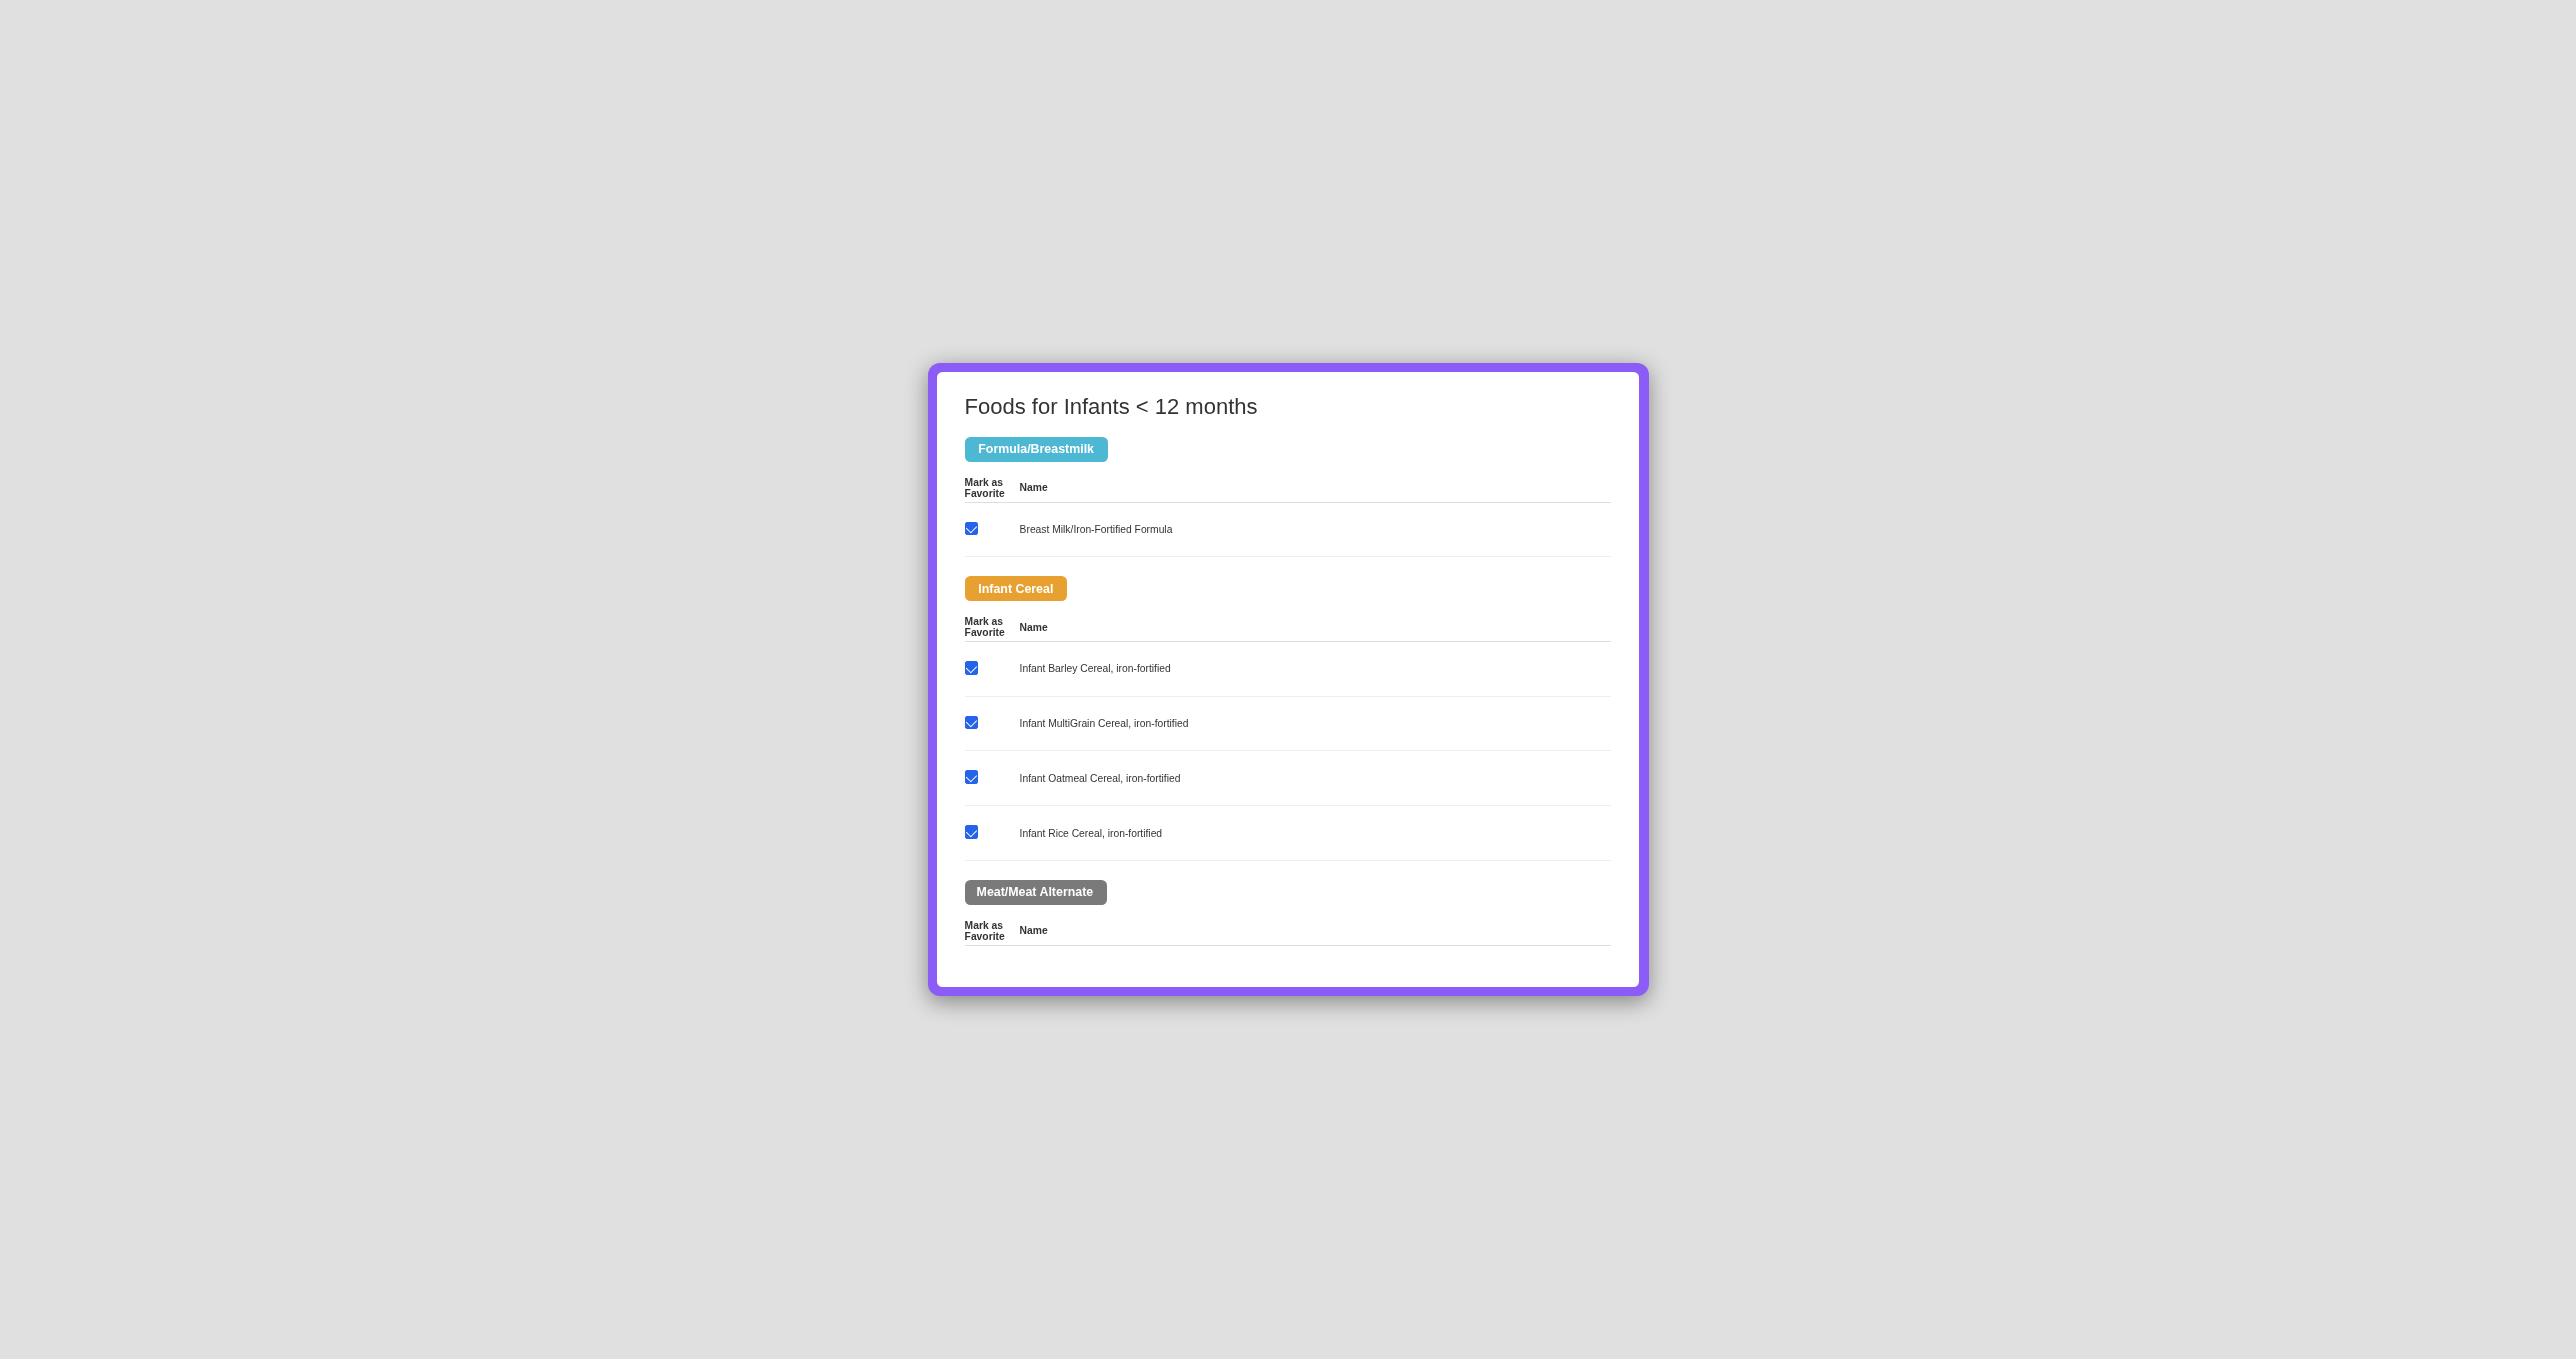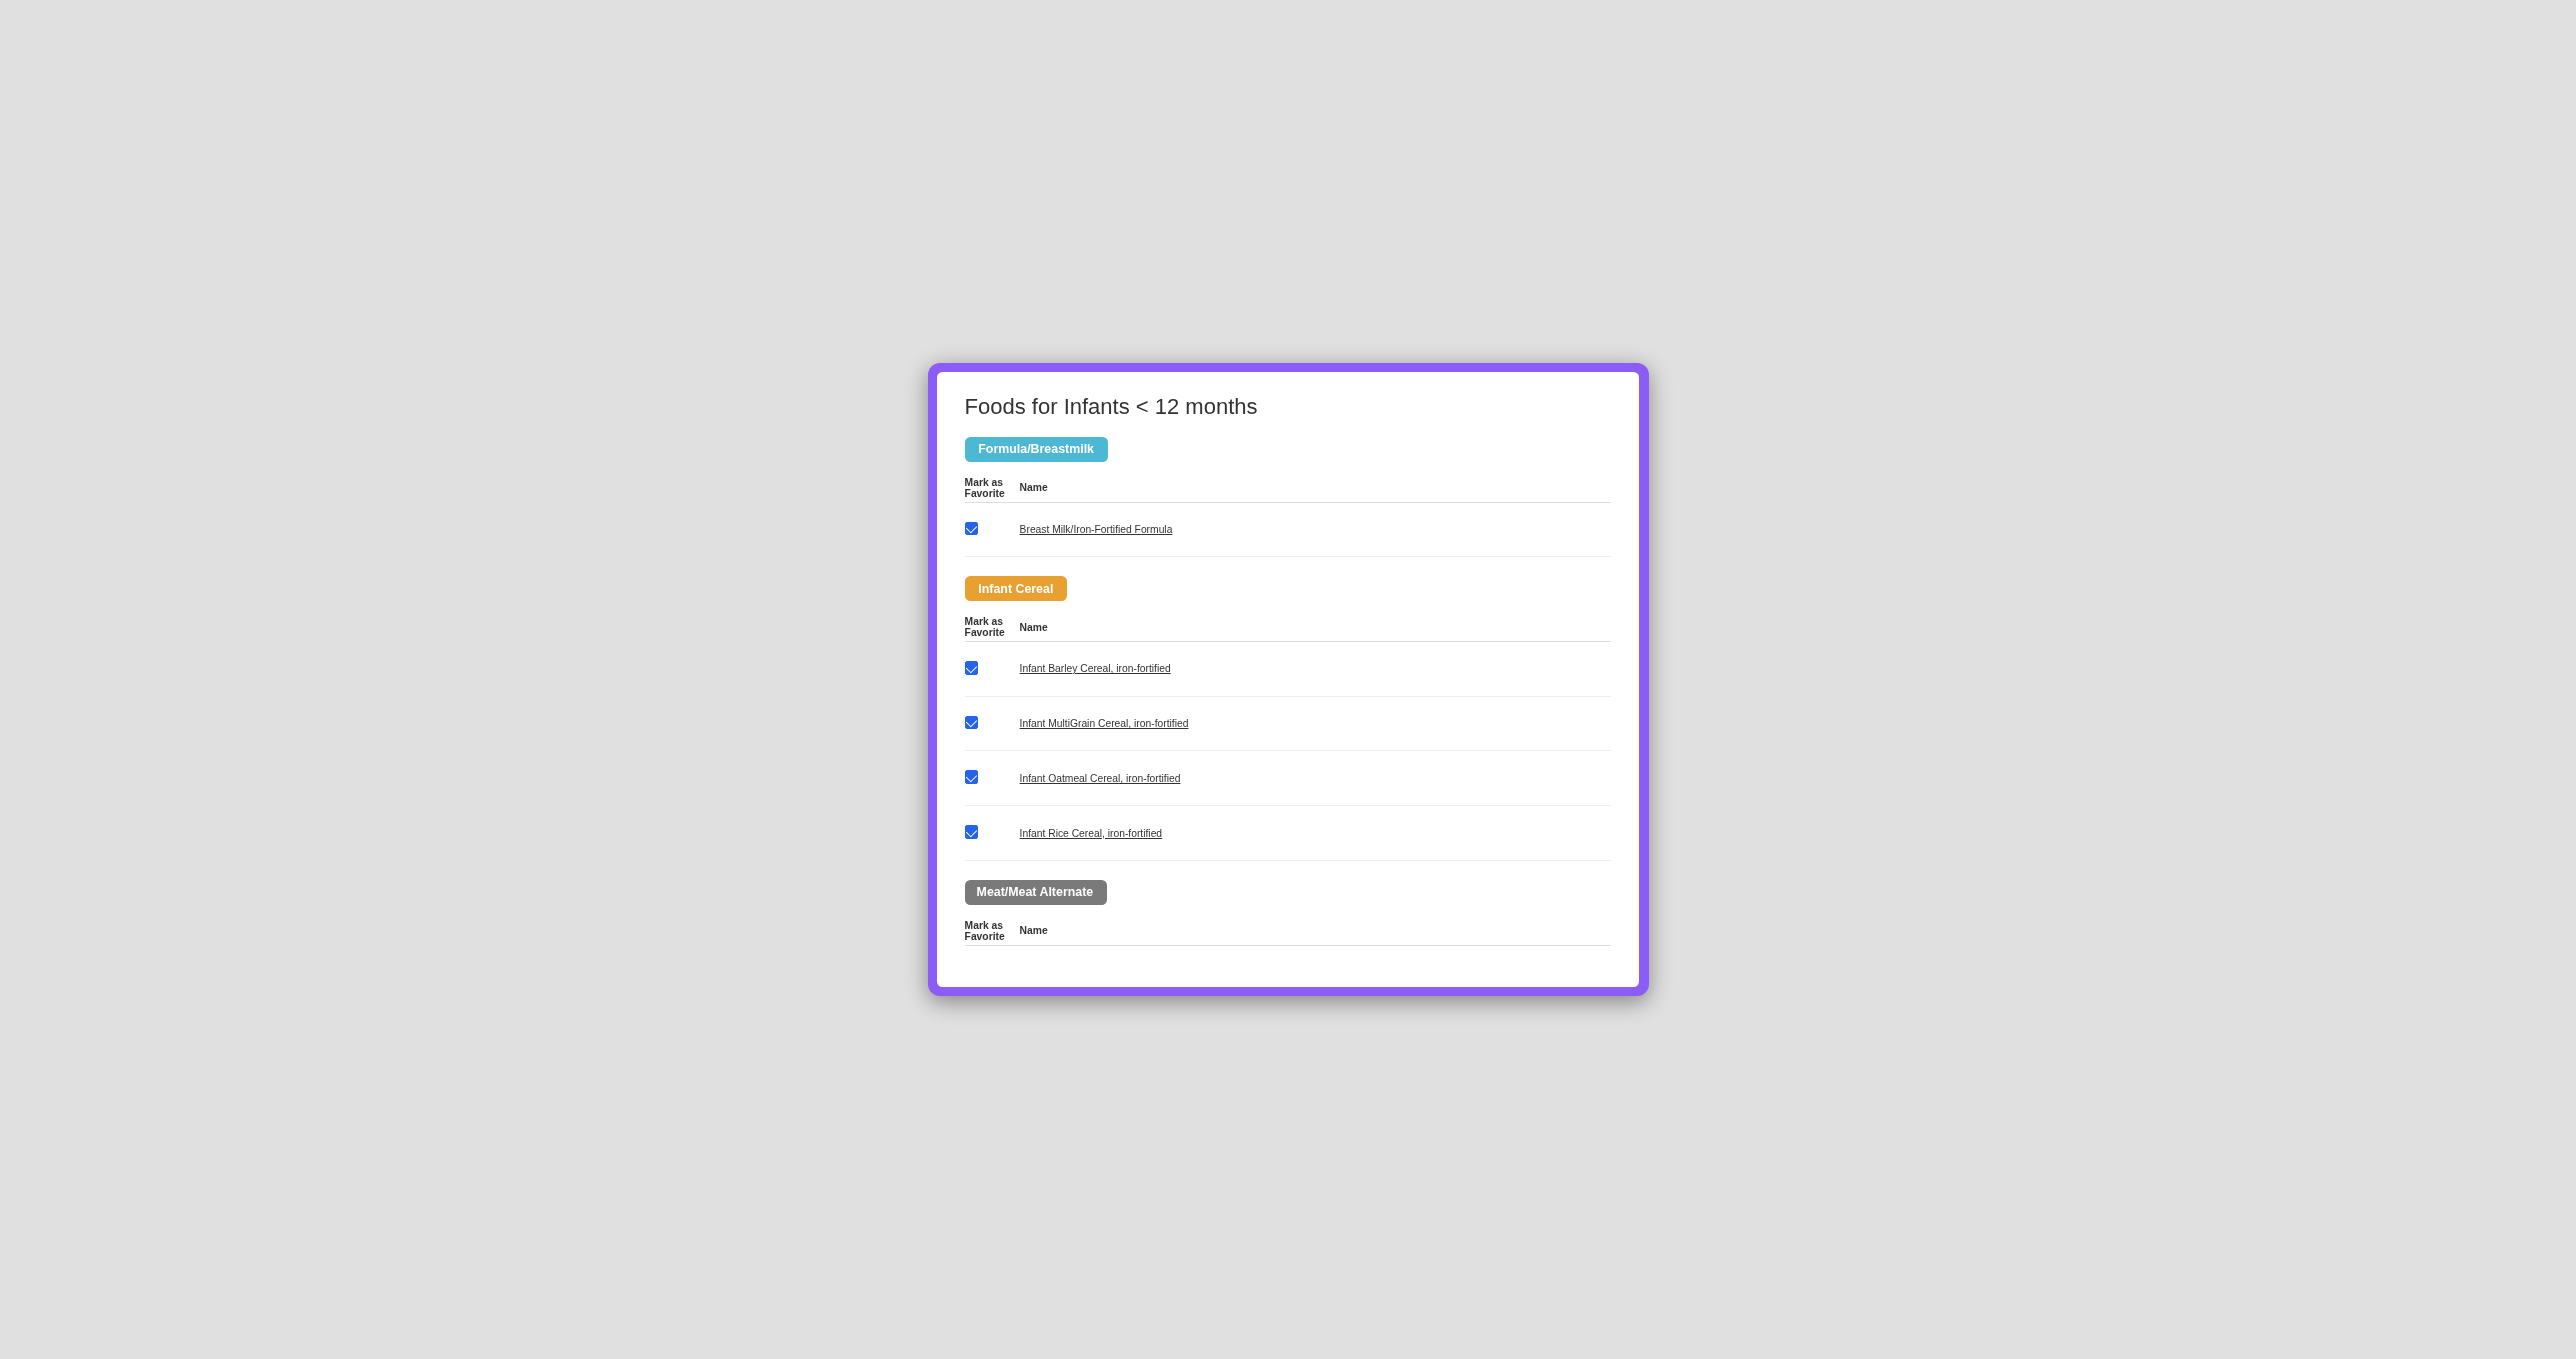--- a/index.html
+++ b/index.html
@@ -82,21 +82,20 @@
 
     .food-table thead tr th:first-child {
       width: 55px;
     }
 
     .food-table tbody tr td {
       padding: 19px 0;
       border-bottom: 0.7px solid #eee;
       font-size: 10.3px;
       color: #333;
-      text-decoration: underline;
     }
 
     .food-table tbody tr td:first-child {
       width: 55px;
       vertical-align: middle;
     }
 
     .checkbox-checked {
       display: inline-block;
       width: 13.7px;

